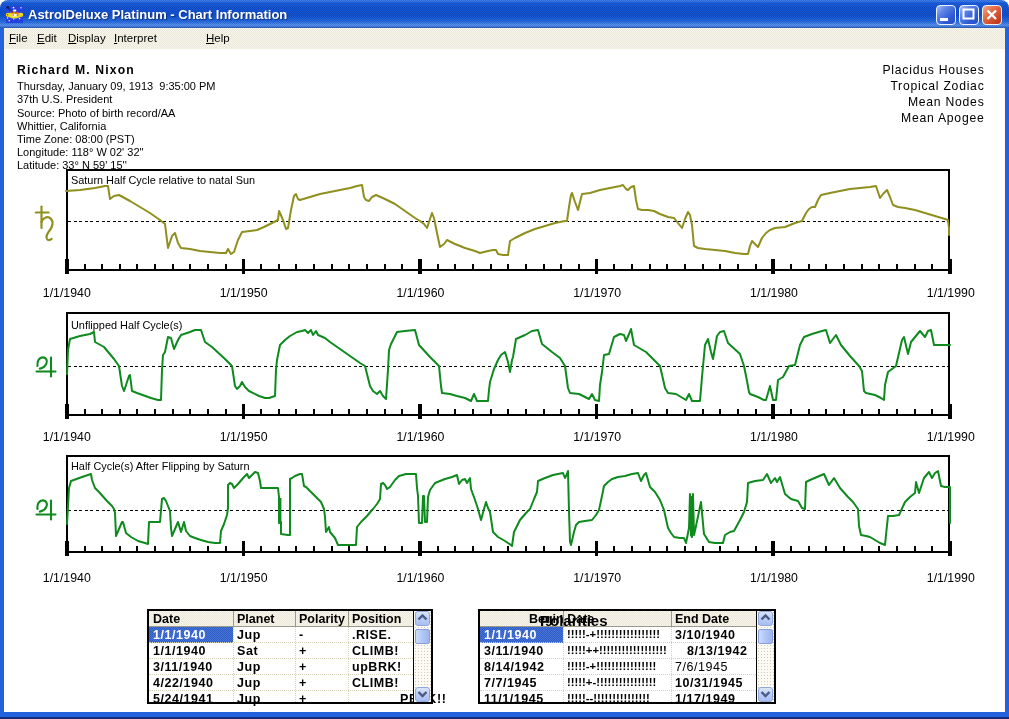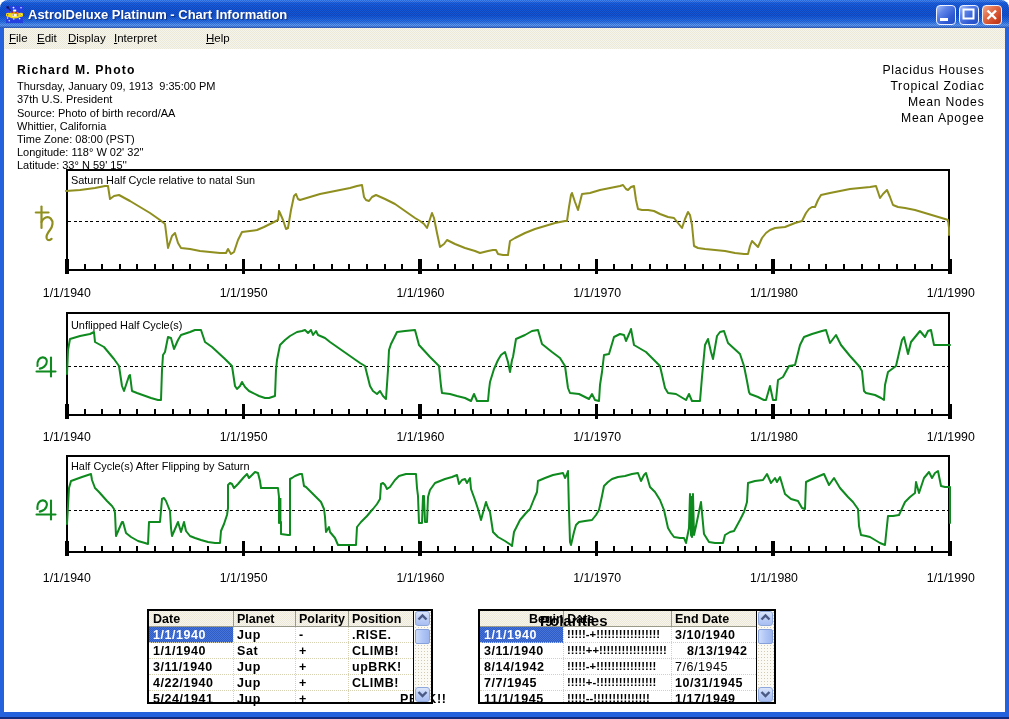--- a/index.html
+++ b/index.html
@@ -74,21 +74,21 @@
     <span class="mitem" style="left:9px;"><u>F</u>ile</span>
     <span class="mitem" style="left:37px;"><u>E</u>dit</span>
     <span class="mitem" style="left:68px;"><u>D</u>isplay</span>
     <span class="mitem" style="left:114px;"><u>I</u>nterpret</span>
     <span class="mitem" style="left:169px;margin-left:37px;"><u>H</u>elp</span>
   </div>
   <div id="bleft" class="checkdark"></div>
     <div id="bright" class="checkdark"></div>
     <div id="bbot" class="checkdark"></div>
   <div id="content"></div>
-  <div id="info"><span class="nm"><b>Richard M. Photo</b></span>Thursday, January 09, 1913  9:35:00 PM
+  <div id="info"><span class="nm"><b>Richard M. Nixon</b></span>Thursday, January 09, 1913  9:35:00 PM
 37th U.S. President
 Source: Photo of birth record/AA
 Whittier, California
 Time Zone: 08:00 (PST)
 Longitude: 118° W 02' 32''
 Latitude: 33° N 59' 15''</div>
   <div id="opts">Placidus Houses<br>Tropical Zodiac<br>Mean Nodes<br>Mean Apogee</div>
   <svg style="position:absolute;left:0;top:0;" width="1009" height="719" viewBox="0 0 1009 719" font-family="Liberation Sans,sans-serif">
 <rect x="67" y="170" width="882" height="100" fill="none" stroke="#000" stroke-width="2" shape-rendering="crispEdges"></rect>
 <line x1="68" y1="221" x2="948" y2="221" stroke="#000" stroke-width="1" stroke-dasharray="3,2.6" shape-rendering="crispEdges"></line>

